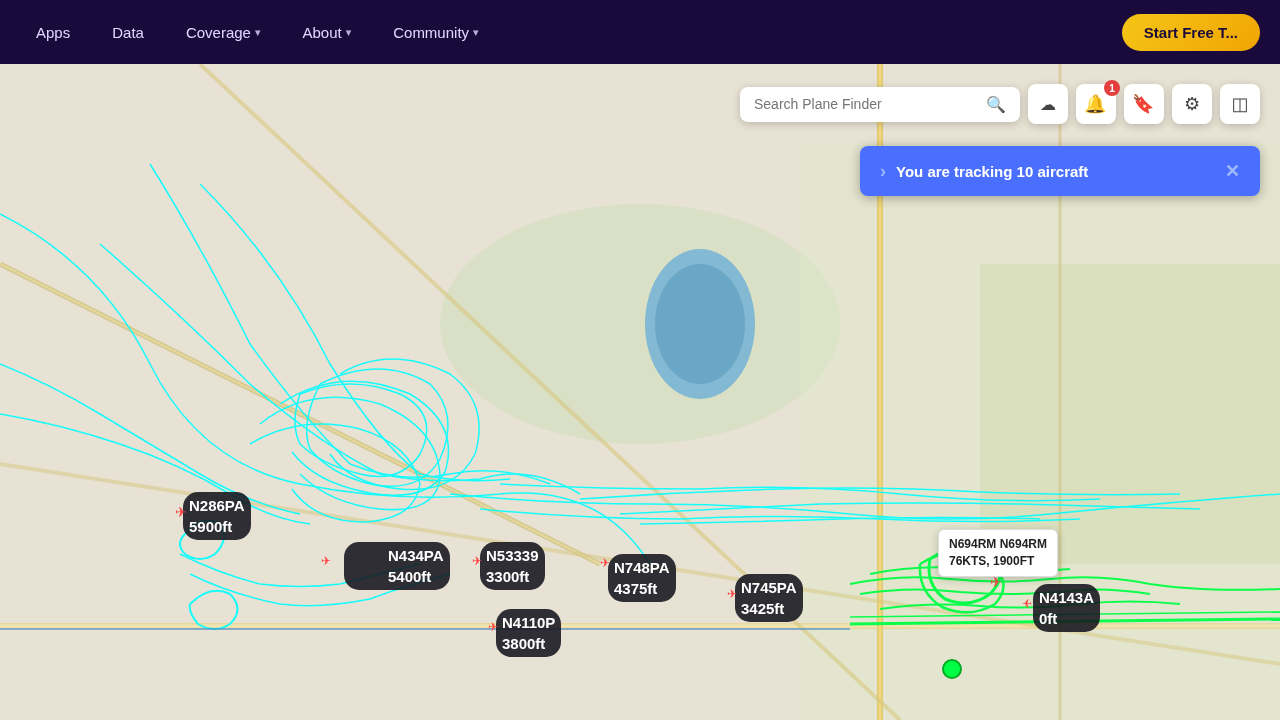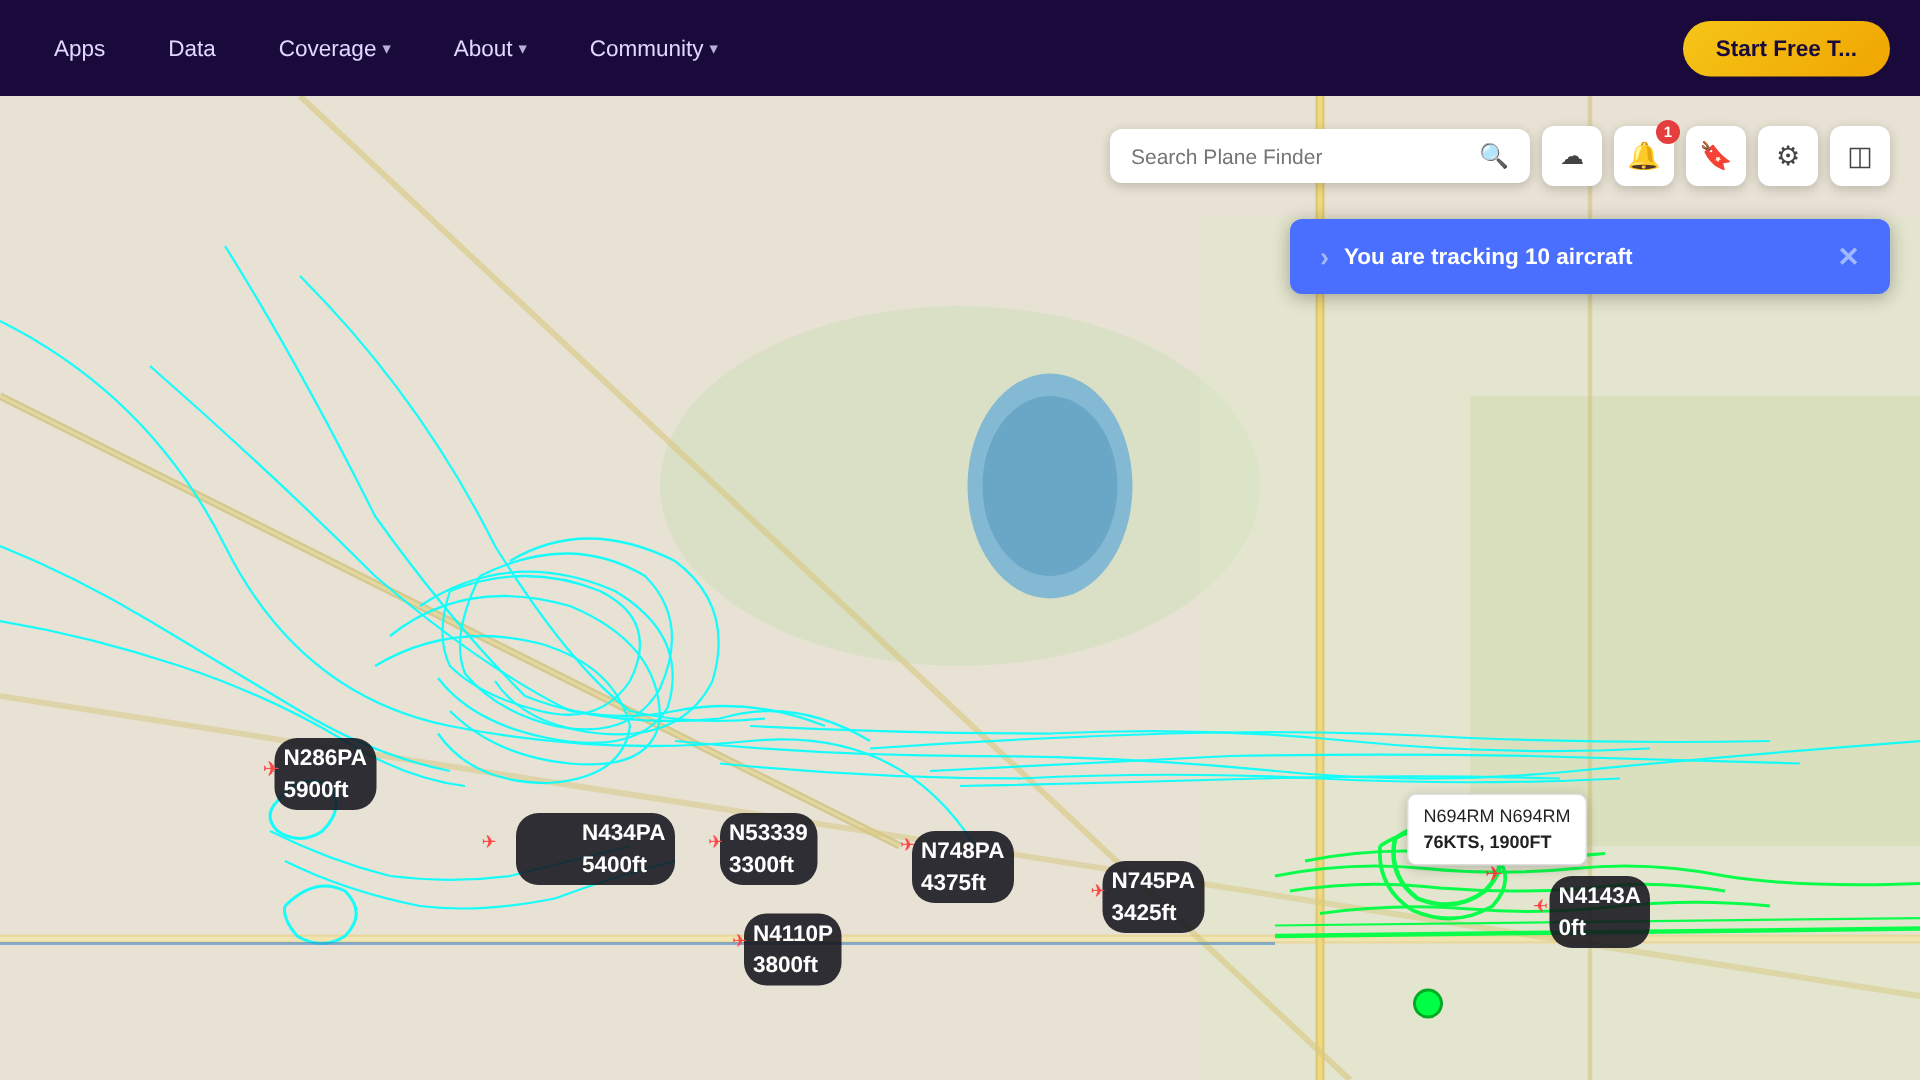--- a/index.html
+++ b/index.html
@@ -312,21 +312,21 @@
     </div>
     <span style="position:absolute; left:488px; top:556px; color:#ff4444; font-size:12px; z-index:35;">✈</span>
 
     <div class="aircraft-label" style="left:1033px; top:520px;">
       <div>N4143A</div>
       <div>0ft</div>
     </div>
     <span style="position:absolute; left:1022px; top:532px; color:#ff4444; font-size:12px; z-index:35; transform:rotate(180deg); display:inline-block;">✈</span>
 
     <div class="aircraft-label tooltip" style="left:938px; top:465px; z-index:40;">
-      <div style="font-weight:400;">N694RM N694RM</div>
+      <div style="font-weight:700;">N694RM N694RM</div>
       <div>76KTS, 1900FT</div>
     </div>
     <span style="position:absolute; left:990px; top:510px; color:#ff4444; font-size:14px; z-index:35;">✈</span>
 
     <div style="position:absolute; left:942px; top:595px; width:20px; height:20px; background:#00ff44; border-radius:50%; z-index:32; border:2px solid #00aa22;"></div>
 
     <div id="search-bar">
       <div id="search-input-wrap">
         <input id="search-input" type="text" placeholder="Search Plane Finder" style="">
         <span class="search-icon-wrap">🔍</span>

